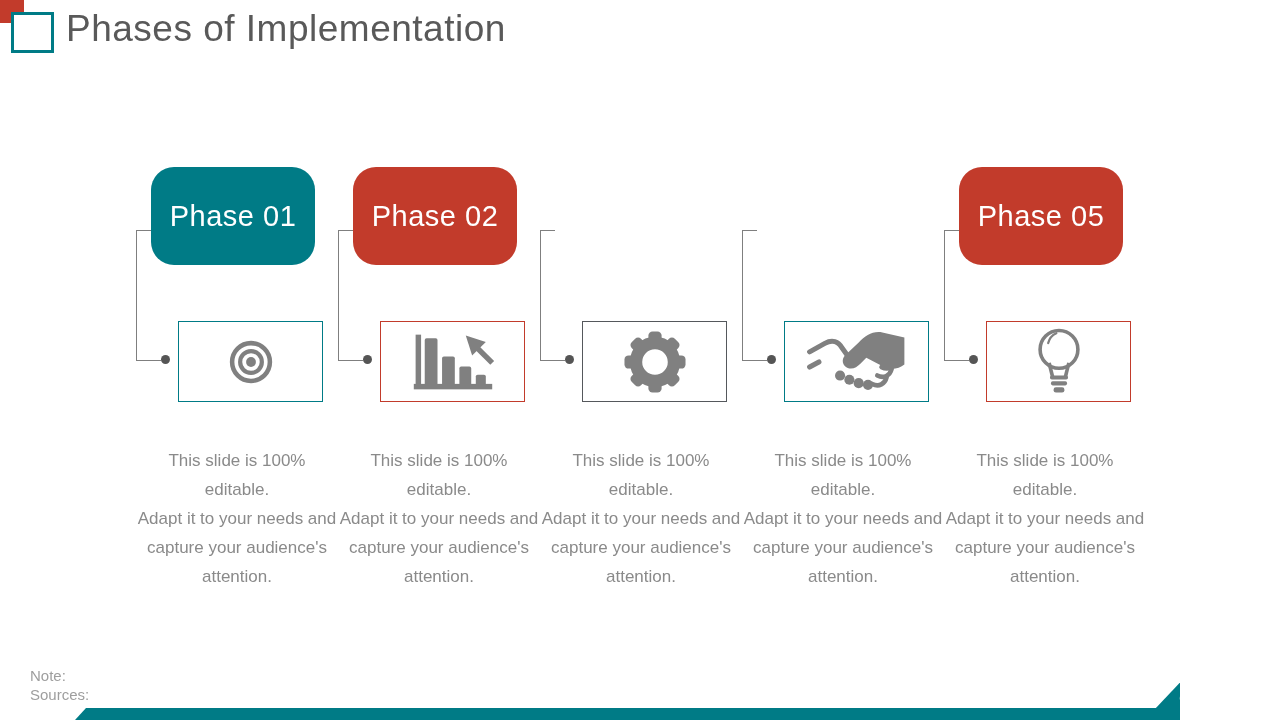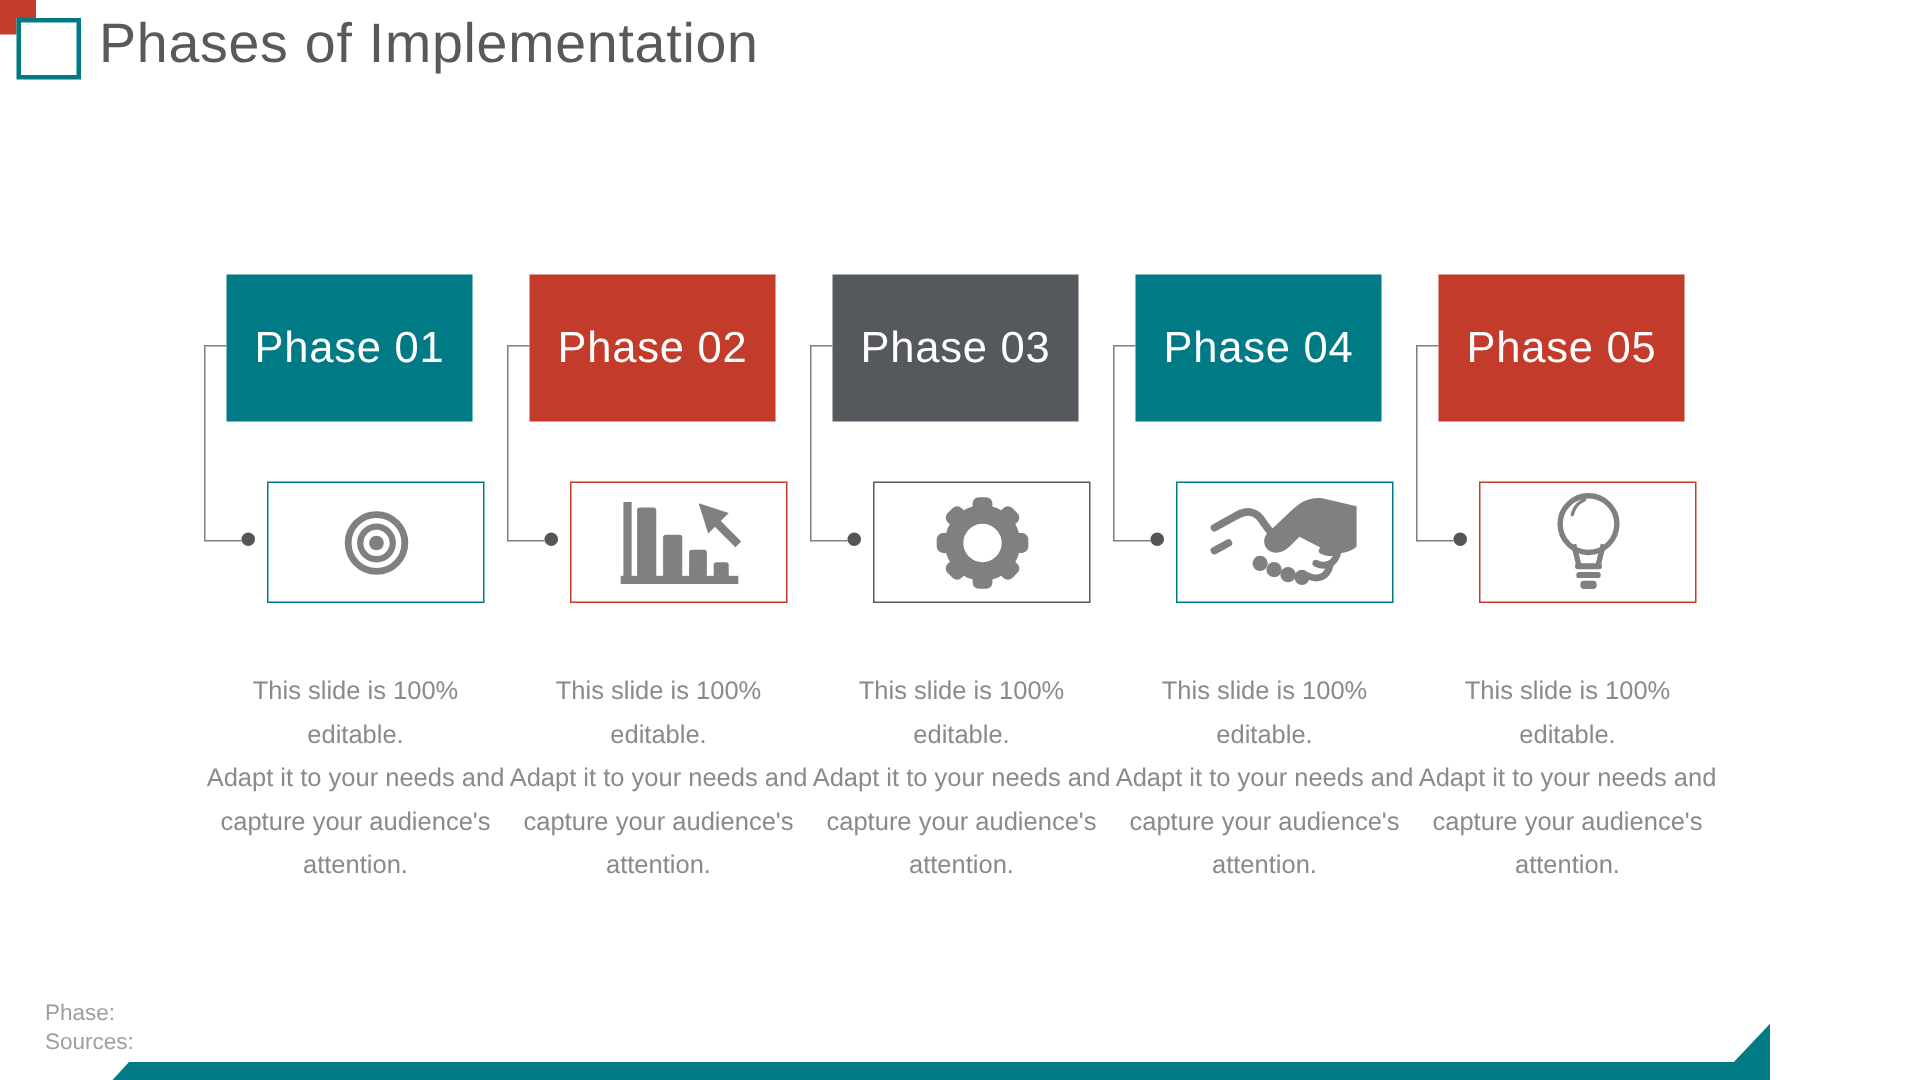--- a/index.html
+++ b/index.html
@@ -7,23 +7,23 @@
     position:relative;width:1180px;height:720px;background:#ffffff;
     overflow:hidden;font-family:"Liberation Sans",sans-serif;
   }
   
   .hdr-sq-red{position:absolute;left:0;top:0;width:24px;height:23px;background:#C23B2B;}
   .hdr-sq-teal{position:absolute;left:11px;top:12px;width:43px;height:41px;
     box-sizing:border-box;border:3px solid #007B86;background:#ffffff;}
   .title{position:absolute;left:66px;top:8px;font-size:37px;color:#595959;
     letter-spacing:0.5px;white-space:nowrap;}
   
-  .pbox{position:absolute;top:183px;width:164px;height:98px;display:flex;
+  .pbox{position:absolute;top:167px;width:164px;height:98px;display:flex;
     align-items:center;justify-content:center;color:#ffffff;font-size:29px;
-    letter-spacing:0.5px;}
+    letter-spacing:0.5px;border-radius:23px;}
   
   .conn{position:absolute;background:#7F7F7F;}
   .conn-dot{position:absolute;width:9px;height:9px;border-radius:50%;background:#555555;}
   
   .ibox{position:absolute;top:321px;width:145px;height:81px;box-sizing:border-box;
     border:1px solid #999;background:#ffffff;display:flex;align-items:center;
     justify-content:center;}
   
   .desc{position:absolute;top:446px;width:204px;text-align:center;font-size:17px;
     line-height:29px;color:#8A8A8A;}
@@ -82,23 +82,20 @@
       <line x1="77" y1="19" x2="93" y2="35" stroke="#808080" stroke-width="6"></line>
     </svg>
   </div>
   <div class="desc" style="left:337px;">
     <div>This slide is 100% editable.</div>
     <div>Adapt it to your needs and</div>
     <div>capture your audience's</div>
     <div>attention.</div>
   </div>
 
-  <div class="pbox" style="left: 555px; background-color: rgb(85, 88, 92);">
-    <span>Phase 03</span>
-  </div>
   <div class="conn" style="left:540px;top:230px;width:15px;height:1px;"></div>
   <div class="conn" style="left:540px;top:230px;width:1px;height:130px;"></div>
   <div class="conn" style="left:540px;top:360px;width:25px;height:1px;"></div>
   <div class="conn-dot" style="left:565px;top:355px;"></div>
   <div class="ibox" style="left: 582px; border-color: rgb(85, 88, 92);">
     <svg width="66" height="66" viewBox="0 0 80 80">
       <g fill="#808080">
         <rect x="32" y="3" width="16" height="16" rx="5" transform="rotate(0 40 40)"></rect>
         <rect x="32" y="3" width="16" height="16" rx="5" transform="rotate(45 40 40)"></rect>
         <rect x="32" y="3" width="16" height="16" rx="5" transform="rotate(90 40 40)"></rect>
@@ -111,23 +108,20 @@
       <circle cx="40" cy="40" r="23" fill="none" stroke="#808080" stroke-width="15"></circle>
     </svg>
   </div>
   <div class="desc" style="left:539px;">
     <div>This slide is 100% editable.</div>
     <div>Adapt it to your needs and</div>
     <div>capture your audience's</div>
     <div>attention.</div>
   </div>
 
-  <div class="pbox" style="left: 757px; background-color: rgb(0, 123, 134);">
-    <span>Phase 04</span>
-  </div>
   <div class="conn" style="left:742px;top:230px;width:15px;height:1px;"></div>
   <div class="conn" style="left:742px;top:230px;width:1px;height:130px;"></div>
   <div class="conn" style="left:742px;top:360px;width:25px;height:1px;"></div>
   <div class="conn-dot" style="left:767px;top:355px;"></div>
   <div class="ibox" style="left: 784px; border-color: rgb(0, 123, 134);">
     <svg width="102" height="66" viewBox="0 0 120 78">
       <path fill="#808080" d="M116,10 L90,4 C78,2 70,8 62,16 L46,31 C41,36 43,44 49,46 C55,48 60,45 64,41 L71,34 L92,45 C100,49 110,47 116,42 Z"></path>
       <path fill="none" stroke="#808080" stroke-width="6" stroke-linecap="round" stroke-linejoin="round" d="M4,27 L22,17 C31,12 38,15 42,22 L50,33"></path>
       <path fill="none" stroke="#808080" stroke-width="6" stroke-linecap="round" d="M4,45 L15,39"></path>
       <circle fill="#808080" cx="40" cy="55" r="6"></circle>
@@ -165,21 +159,21 @@
     </svg>
   </div>
   <div class="desc" style="left:943px;">
     <div>This slide is 100% editable.</div>
     <div>Adapt it to your needs and</div>
     <div>capture your audience's</div>
     <div>attention.</div>
   </div>
 
   <div class="note">
-    <div>Phase:</div>
+    <div>Note:</div>
     <div>Sources:</div>
   </div>
 
   <svg class="footer-svg" width="1280" height="60" viewBox="0 0 1280 60">
     <polygon points="86,48 1280,48 1280,60 75,60" style="fill: rgb(0, 123, 134);"></polygon>
     <polygon points="1188,14 1154,50 1222,50" style="fill: rgb(0, 123, 134);"></polygon>
   </svg>
   <div class="page-num">63</div>
 
 </div>

